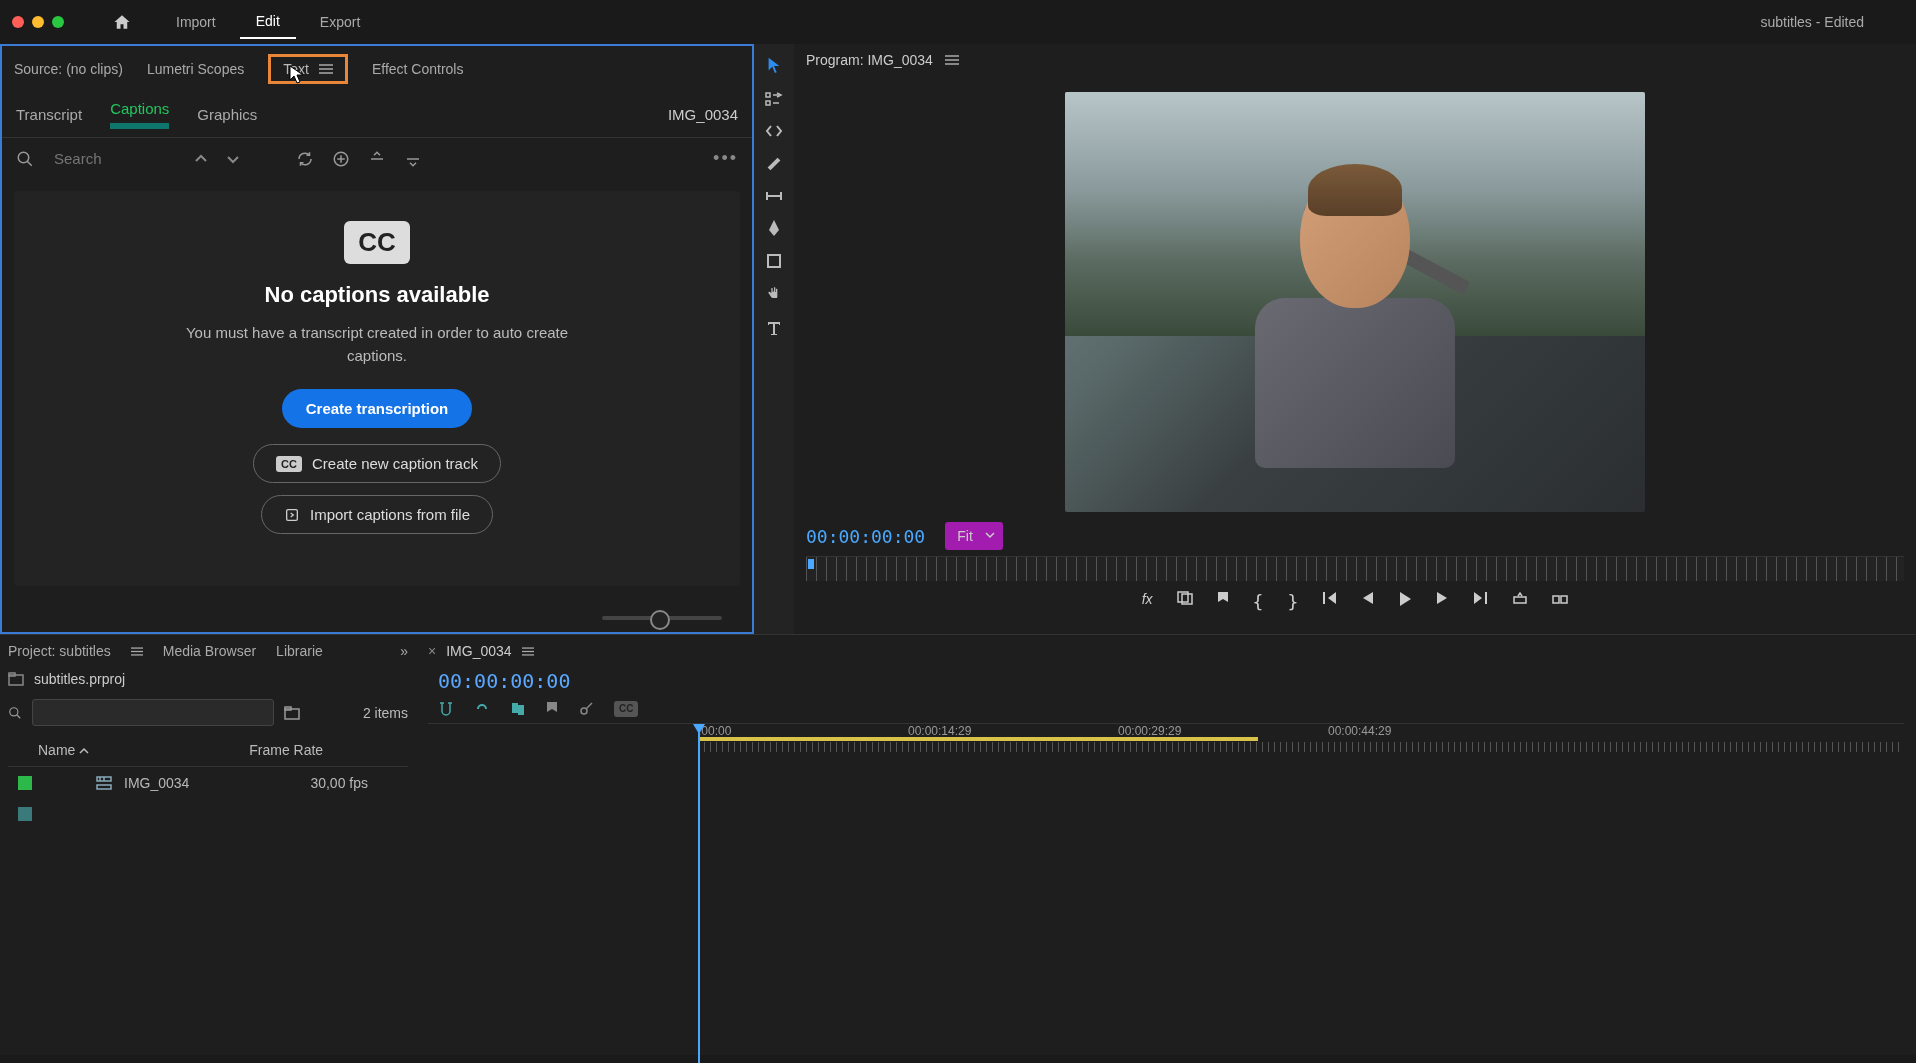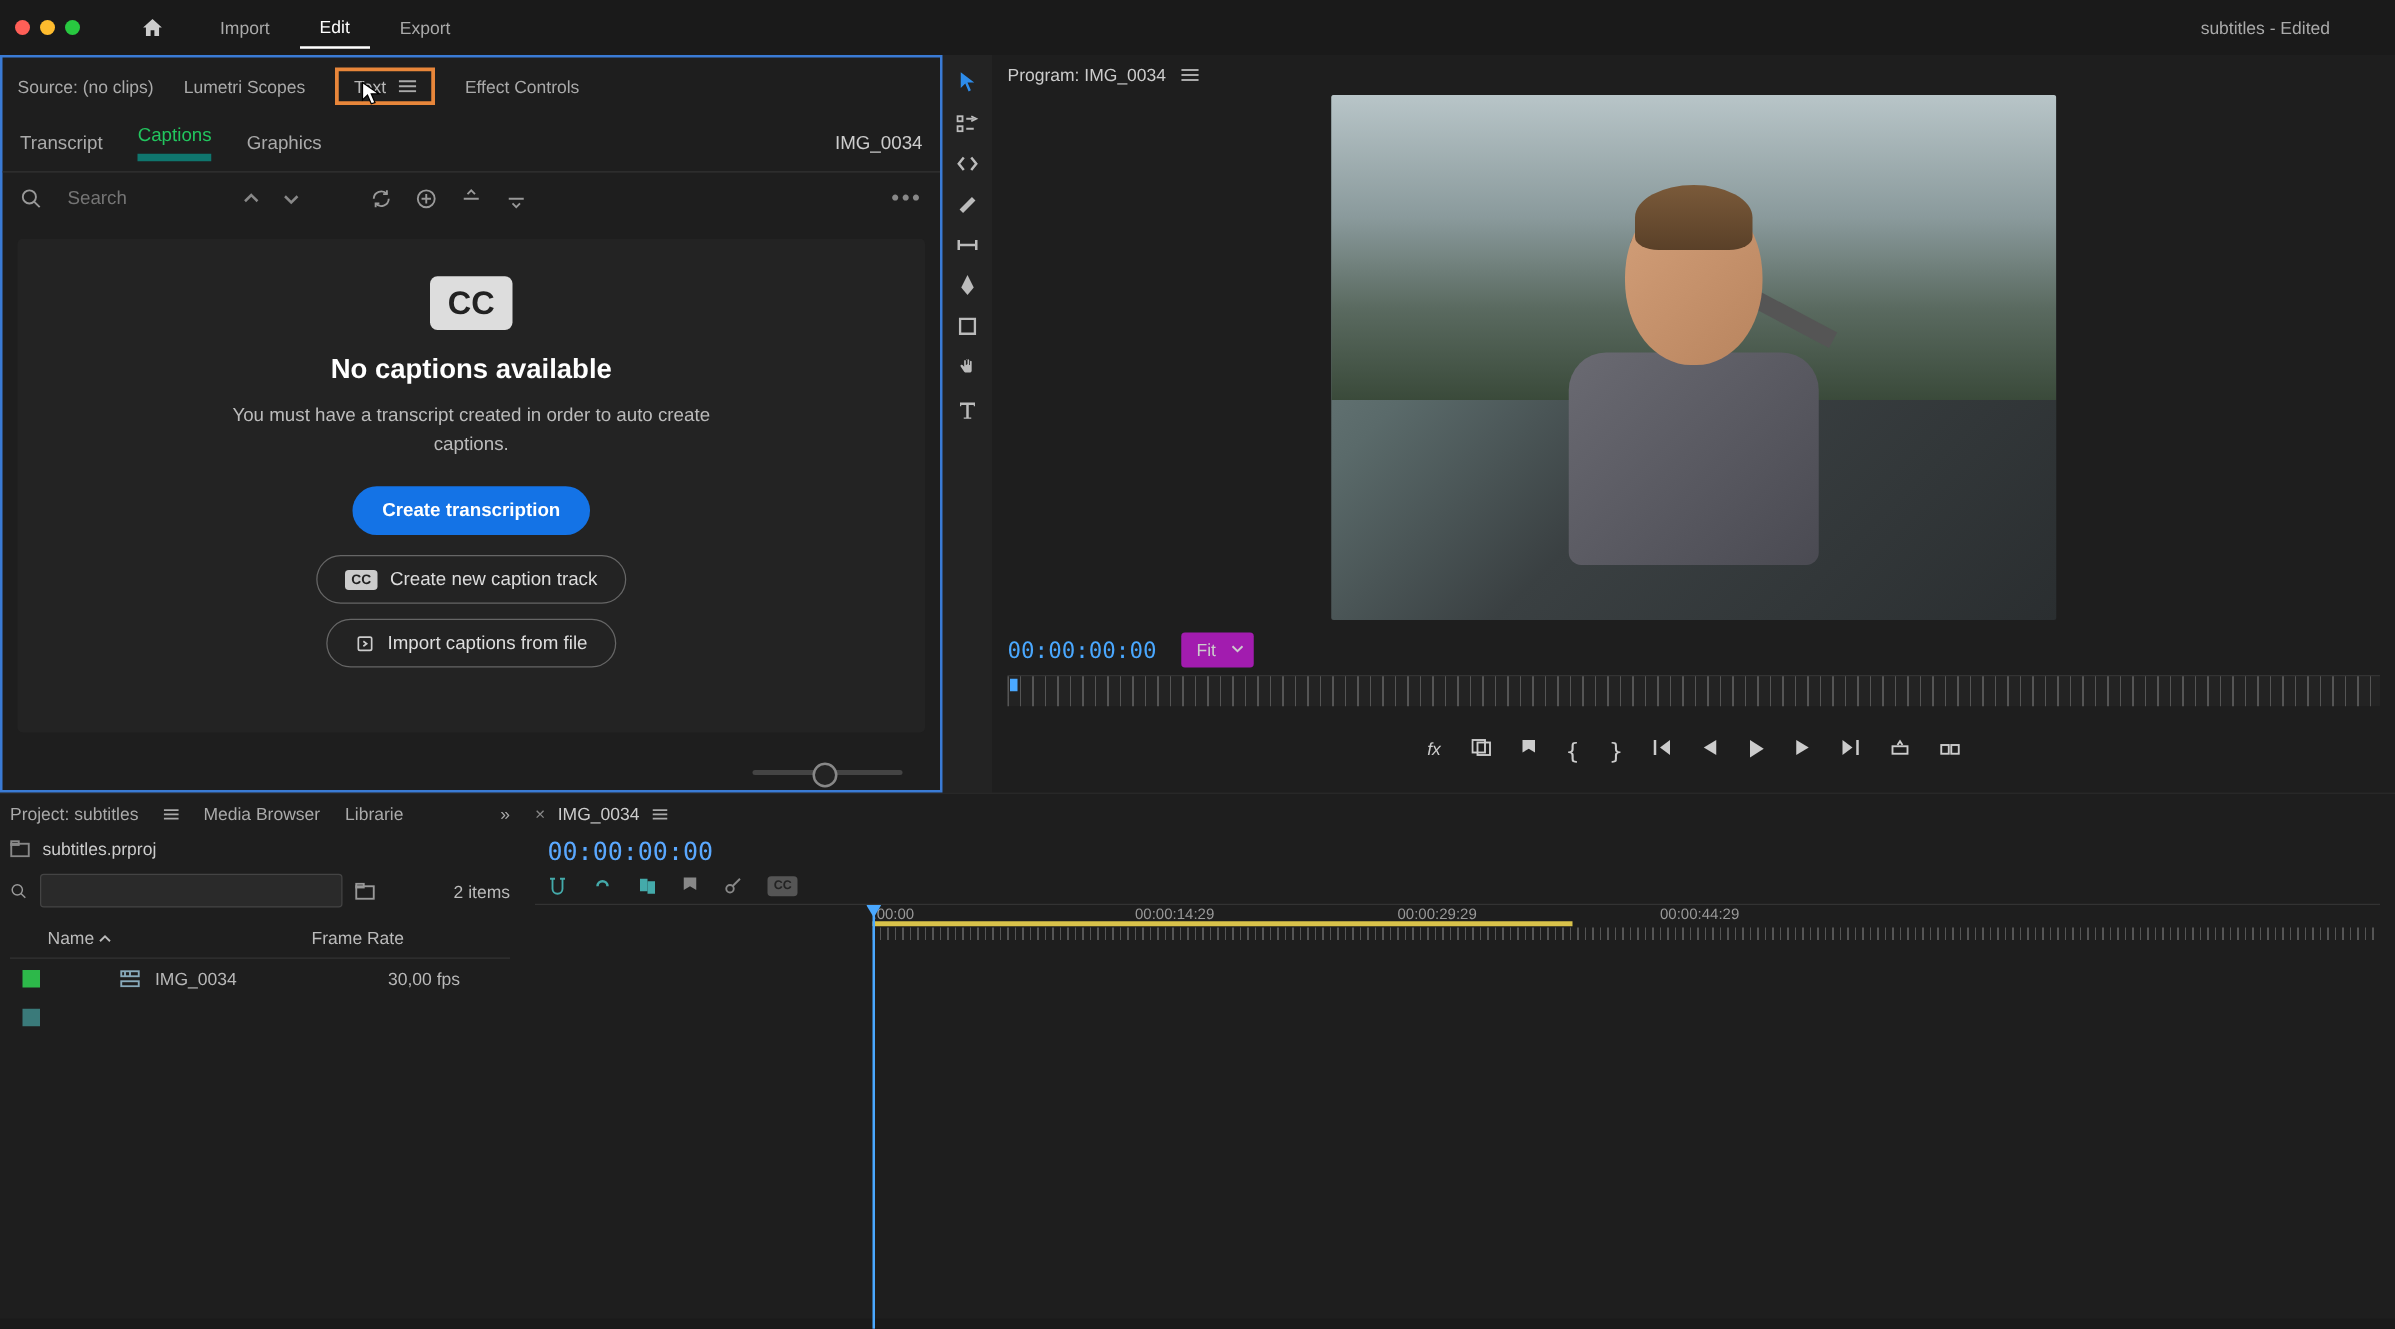--- a/index.html
+++ b/index.html
@@ -30,35 +30,35 @@
 .empty-title{color:#fff;font-size:22px;font-weight:600;margin-bottom:14px}
 .empty-desc{color:#bbb;font-size:15px;max-width:420px;margin:0 auto 22px;line-height:1.5}
 .btn-primary{background:#1473e6;color:#fff;border:none;padding:11px 24px;border-radius:20px;font-size:15px;font-weight:600;cursor:pointer;margin-bottom:16px}
 .btn-outline{background:transparent;color:#ddd;border:1px solid #666;padding:10px 22px;border-radius:22px;font-size:15px;cursor:pointer;margin-bottom:12px;display:inline-flex;align-items:center;gap:10px}
 .slider-bottom{position:absolute;bottom:12px;right:30px;width:120px;height:4px;background:#444;border-radius:2px}
 .slider-handle{position:absolute;left:48px;top:-6px;width:16px;height:16px;border:2px solid #888;border-radius:50%;background:#232323}
 .toolstrip{width:40px;background:#232323;display:flex;flex-direction:column;align-items:center;padding-top:12px;gap:18px}
 .tool{color:#bbb;cursor:pointer}
 .tool.active{color:#2d8ceb}
 .program-panel{flex:1;background:#1e1e1e;padding:8px 12px}
-.program-header{display:flex;align-items:center;gap:12px;color:#ccc;margin-bottom:8px}
+.program-header{display:flex;align-items:center;gap:12px;color:#ccc;margin-bottom:24px}
 .video-frame{width:580px;height:420px;background:linear-gradient(135deg,#7a8a8a 0%,#5a6a6a 30%,#3a4042 55%,#2a2e30 100%);margin:0 auto;position:relative;overflow:hidden;border-radius:2px}
 .car-window{position:absolute;left:0;top:0;width:100%;height:58%;background:linear-gradient(180deg,#b8c5c8 0%,#8a9a9c 40%,#5a6a60 70%,#3a4a3a 100%)}
 .person{position:absolute;left:28%;top:18%;width:44%;height:78%}
 .head{width:110px;height:140px;background:linear-gradient(135deg,#d4a07a,#b8845e);border-radius:50% 50% 48% 48%;margin:0 auto;position:relative}
 .hair{position:absolute;top:-4px;left:8px;right:8px;height:52px;background:linear-gradient(180deg,#7a5a3a,#5a4028);border-radius:50% 50% 20% 20%}
 .torso{width:200px;height:170px;background:linear-gradient(135deg,#6a6a72,#4a4a52);border-radius:30px 30px 10px 10px;margin:-10px auto 0}
 .seatbelt{position:absolute;left:40%;top:35%;width:180px;height:14px;background:#555;transform:rotate(28deg)}
 .tc-row{display:flex;align-items:center;gap:20px;margin-top:10px}
 .timecode{color:#4aa8ff;font-size:18px;font-family:monospace}
 .fit-drop{background:#a21caf;border:none;color:#ccc;padding:6px 30px 6px 12px;border-radius:3px;position:relative}
 .prog-ruler{height:24px;background:#232323;margin-top:6px;position:relative;border-top:1px solid #333}
 .prog-ruler::before{content:"";position:absolute;left:2px;top:2px;width:6px;height:10px;background:#4aa8ff}
 .ruler-ticks{position:absolute;inset:0;background:repeating-linear-gradient(90deg,#555 0,#555 1px,transparent 1px,transparent 10px)}
-.transport{display:flex;justify-content:center;gap:24px;margin-top:26px;color:#ccc}
+.transport{display:flex;justify-content:center;gap:24px;margin-top:10px;color:#ccc}
 .transport .tb{cursor:pointer}
 .bottom-row{display:flex;height:420px;border-top:1px solid #333}
 .project-panel{width:400px;background:#1e1e1e;padding:8px 8px}
 .proj-tabs{display:flex;align-items:center;gap:20px;color:#aaa}
 .proj-tabs .pt{cursor:pointer}
 .chev{margin-left:auto}
 .proj-file{display:flex;align-items:center;gap:10px;margin:12px 0;color:#ccc}
 .proj-search{display:flex;align-items:center;gap:10px;margin:8px 0}
 .proj-search input{background:#2a2a2a;border:1px solid #444;color:#aaa;padding:5px 10px;width:220px;border-radius:3px}
 .items-count{margin-left:auto;color:#bbb}

